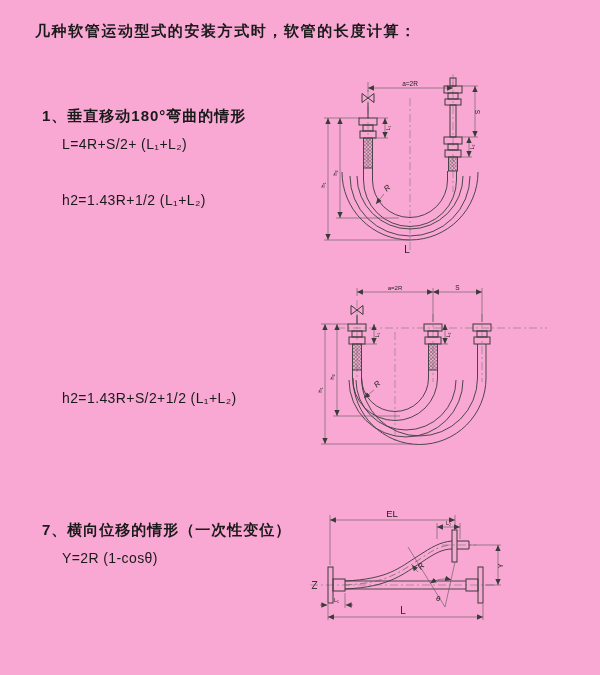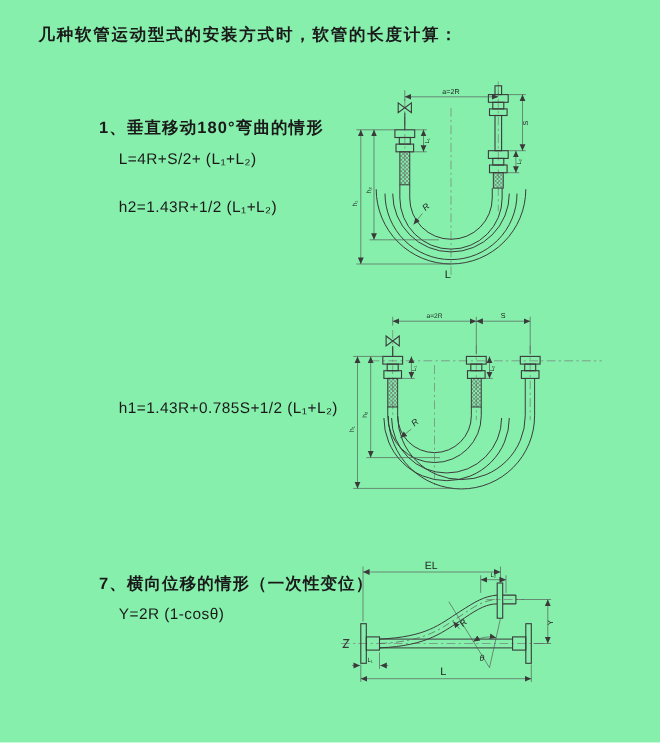--- a/index.html
+++ b/index.html
@@ -1,41 +1,41 @@
 <!DOCTYPE html>
 <html><head>
 <meta charset="utf-8">
 <style>
   html,body{margin:0;padding:0;background:#fff;}
-  .page{position:relative;width:600px;height:675px;background:#86efac;overflow:hidden;
+  .page{position:relative;width:600px;height:675px;background:#f9a8d4;overflow:hidden;
         font-family:"Liberation Sans","DejaVu Sans",sans-serif;color:#1a1a1a;}
   .doc-title{position:absolute;left:35px;top:22px;font-size:15px;font-weight:bold;letter-spacing:1.6px;}
-  .sec-heading{position:absolute;font-size:15px;font-weight:bold;letter-spacing:1px;white-space:nowrap;margin-left:48px;}
-  .formula{position:absolute;font-size:14px;letter-spacing:.4px;white-space:nowrap;margin-left:46px;}
+  .sec-heading{position:absolute;font-size:15px;font-weight:bold;letter-spacing:1px;white-space:nowrap;}
+  .formula{position:absolute;font-size:14px;letter-spacing:.4px;white-space:nowrap;}
   .diagram{position:absolute;}
   svg text{font-family:"Liberation Sans","DejaVu Sans",sans-serif;fill:#1d1d1d;}
   .ln{stroke:#3a3a3a;stroke-width:1;fill:none;}
   .th{stroke:#3a3a3a;stroke-width:.9;fill:none;}
   .dim{stroke:#555;stroke-width:.6;fill:none;}
   .cl{stroke:#777;stroke-width:.6;fill:none;stroke-dasharray:8 3 2 3;}
   .braidrect{fill:url(#braid);stroke:#3a3a3a;stroke-width:.9;}
   .it{font-style:italic;}
 </style>
 </head>
 <body>
 
 <div class="page">
 
   <div class="doc-title">几种软管运动型式的安装方式时，软管的长度计算：</div>
 
   <div class="sec-heading" style="left:42px;top:107px">1、垂直移动180°弯曲的情形</div>
   <div class="formula" style="left:62px;top:136px">L=4R+S/2+ (L₁+L₂)</div>
-  <div class="formula" style="left:62px;top:180px">h2=1.43R+1/2 (L₁+L₂)</div>
-
-  <div class="formula" style="left:62px;top:362px">h1=1.43R+0.785S+1/2 (L₁+L₂)</div>
+  <div class="formula" style="left:62px;top:192px">h2=1.43R+1/2 (L₁+L₂)</div>
+
+  <div class="formula" style="left:62px;top:390px">h2=1.43R+S/2+1/2 (L₁+L₂)</div>
 
   <div class="sec-heading" style="left:42px;top:521px">7、横向位移的情形（一次性变位）</div>
   <div class="formula" style="left:62px;top:550px">Y=2R (1-cosθ)</div>
 
   <div class="diagram" style="left:314px;top:70px">
     <svg width="272" height="195" viewBox="0 0 272 195">
       <defs>
         <marker id="arr" markerWidth="7" markerHeight="7" refX="8.5" refY="5" orient="auto-start-reverse" viewBox="0 0 10 10" markerUnits="userSpaceOnUse">
           <path d="M0 1.2 L8.5 5 L0 8.8 Z" fill="#3a3a3a"></path>
         </marker>

